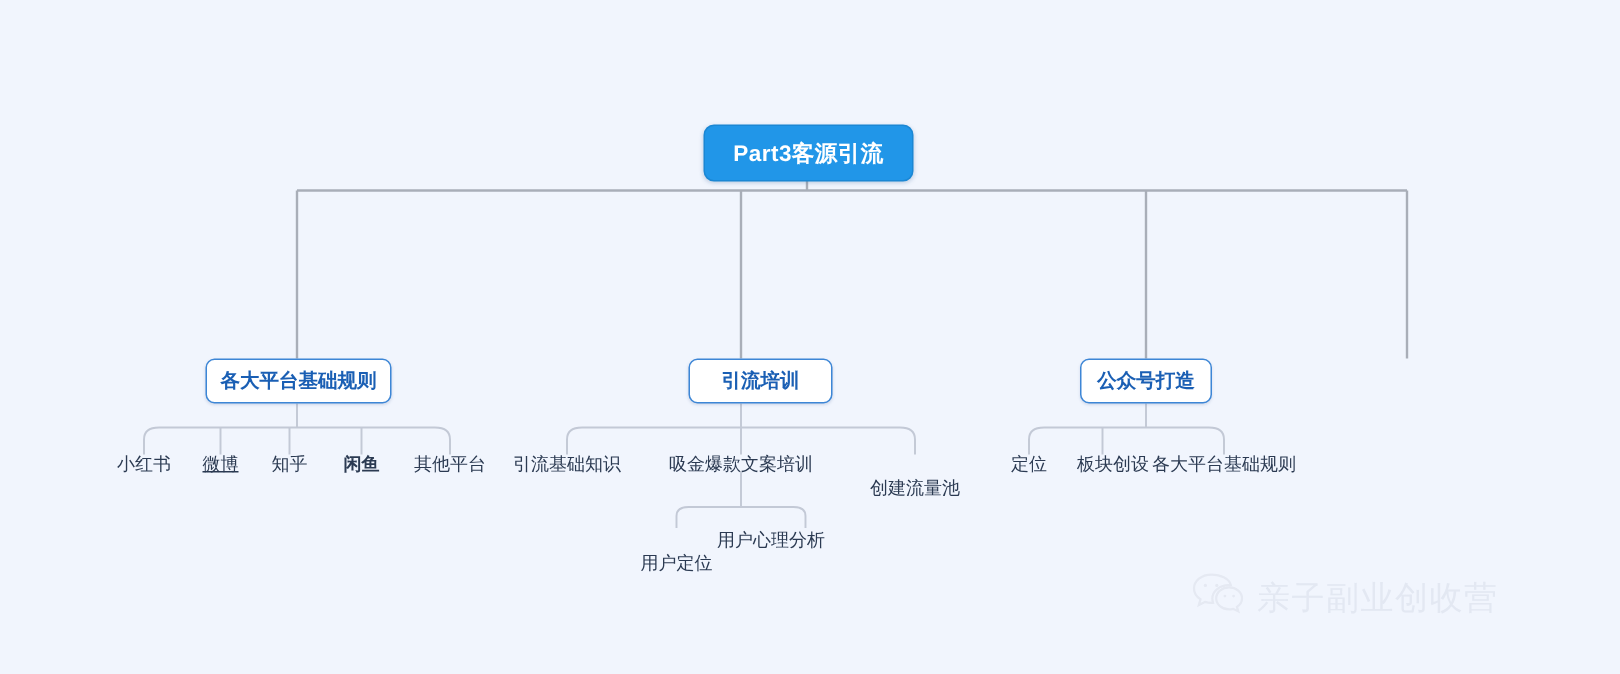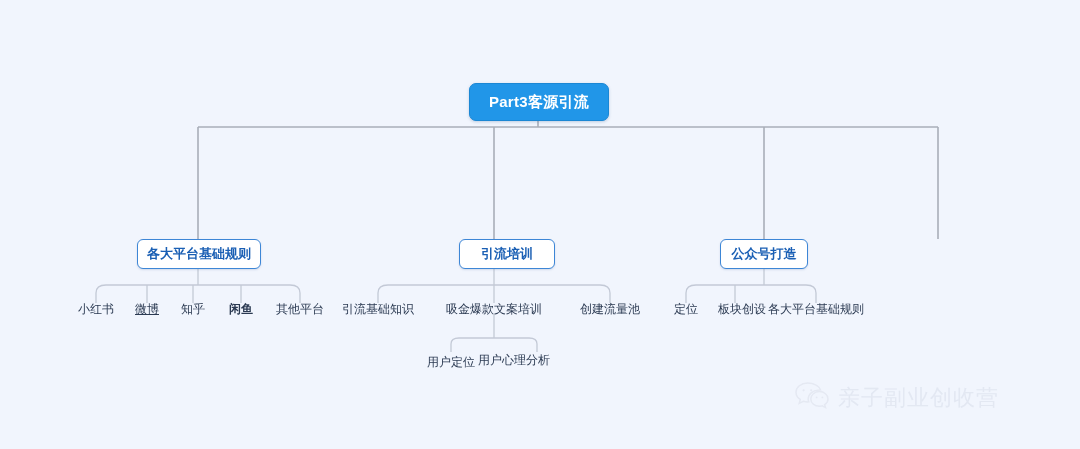--- a/index.html
+++ b/index.html
@@ -134,23 +134,23 @@
 
 
   <div class="leaf" style="left:96px;  top:302px;">小红书</div>
   <div class="leaf" style="left:147px; top:302px;text-decoration:underline;">微博</div>
   <div class="leaf" style="left:193px; top:302px;">知乎</div>
   <div class="leaf" style="left:241px; top:302px;font-weight:bold;">闲鱼</div>
   <div class="leaf" style="left:300px; top:302px;">其他平台</div>
 
   <div class="leaf" style="left:378px; top:302px;font-family:Liberation Serif, serif;">引流基础知识</div>
   <div class="leaf" style="left:494px; top:302px;">吸金爆款文案培训</div>
-  <div class="leaf" style="left:610px; top:302px;">创建流量池</div>
+  <div class="leaf" style="left:610px; top:318px;">创建流量池</div>
 
-  <div class="leaf" style="left:451px; top:355px;">用户定位</div>
+  <div class="leaf" style="left:451px; top:368px;">用户定位</div>
   <div class="leaf" style="left:514px; top:353px;">用户心理分析</div>
 
   <div class="leaf" style="left:686px; top:302px;">定位</div>
   <div class="leaf" style="left:698px; top:302px;margin-left:44px;">板块创设</div>
   <div class="leaf" style="left:816px; top:302px;">各大平台基础规则</div>
 
   <div class="watermark">
     <span>
       <svg width="34" height="30" viewBox="0 0 34 30">
 

